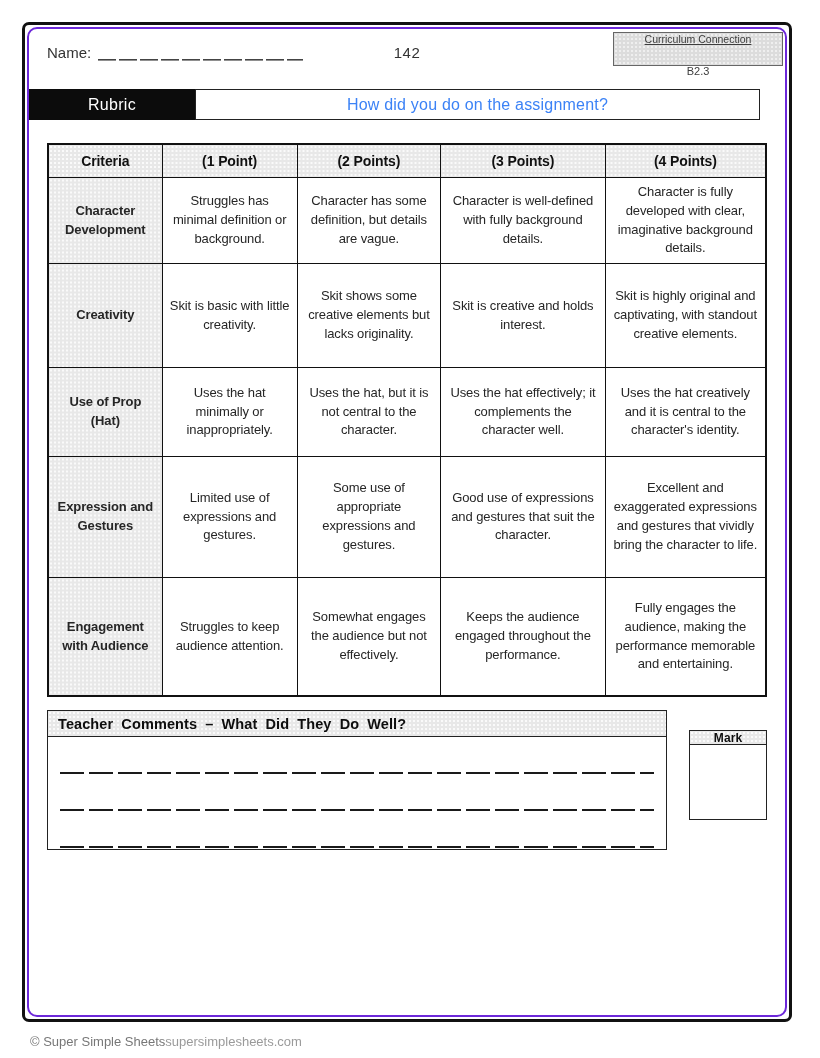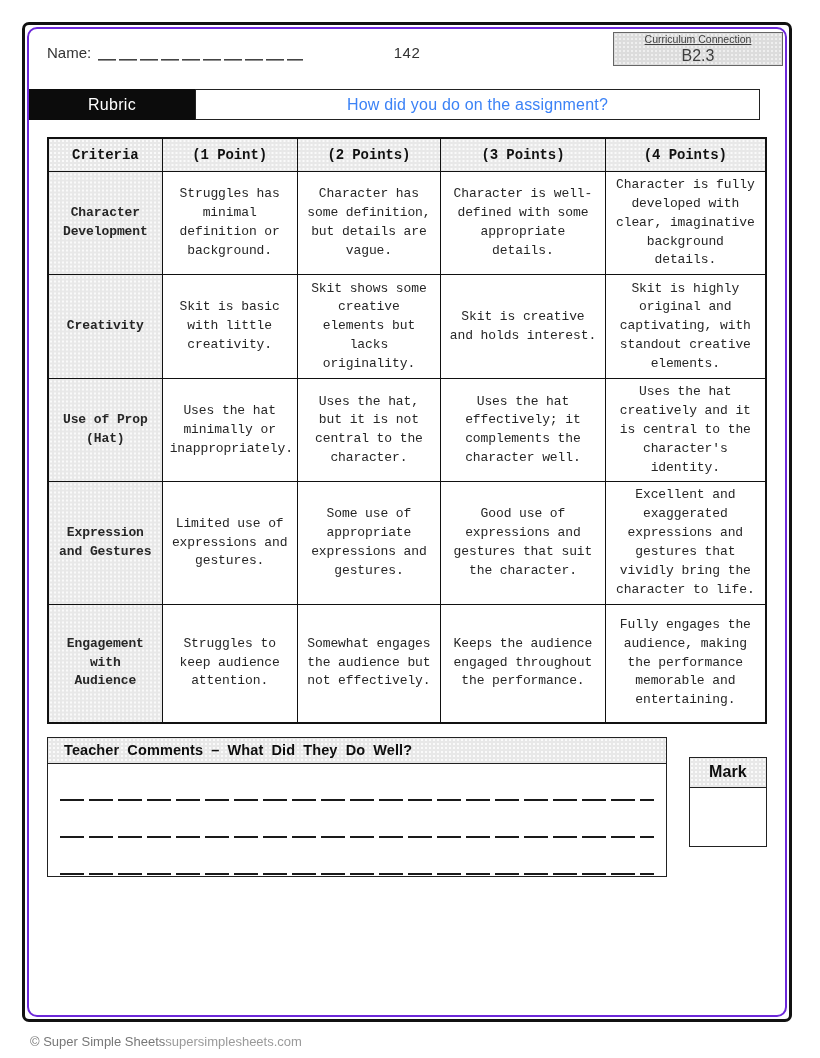--- a/index.html
+++ b/index.html
@@ -57,21 +57,21 @@
     border: 1px solid #666;
     box-sizing: border-box;
     background-color: #dcdcdc;
     background-image: radial-gradient(circle, #efefef 1px, rgba(0,0,0,0) 1.1px);
     background-size: 4px 4px;
     text-align: center;
     color: #3d3d3d;
     padding-top: 0;
   }
   .cc-title { font-size: 10.5px; text-decoration: underline; }
-  .cc-code  { font-size: 16px; margin-top: 2px; }
+  .cc-code  { font-size: 11px; margin-top: 20px; }
   
   .rubric-band { display: flex; height: 31px; }
   .rubric-label {
     width: 166px;
     background: #0c0c0c;
     color: #fff;
     font-size: 16px;
     display: flex; align-items: center; justify-content: center;
     letter-spacing: 0.3px;
   }
@@ -80,26 +80,25 @@
     margin-right: 25px;
     border: 1.5px solid #222;
     box-sizing: border-box;
     font-size: 16px;
     color: #3b82f6;
     display: flex; align-items: center; justify-content: center;
     letter-spacing: 0.2px;
   }
   
   table.rubric {
-    margin: 17px 18px 0 18px;
+    margin: 23px 18px 0 18px;
     width: calc(100% - 36px);
     border-collapse: collapse;
     border: 2px solid #111;
     table-layout: fixed;
-    font-family: Liberation Mono, monospace;
   }
   table.rubric th, table.rubric td {
     border: 1.5px solid #111;
     text-align: center;
     vertical-align: middle;
     padding: 4px 7px;
     font-size: 13px;
     line-height: 1.45;
     color: #262626;
     letter-spacing: -0.1px;
@@ -121,43 +120,43 @@
     height: 140px;
   }
   .box-header {
     height: 26px;
     border-bottom: 1.5px solid #222;
     box-sizing: border-box;
     font-weight: bold;
     font-size: 14.5px;
     color: #0e0e0e;
     display: flex; align-items: center;
-    padding-left: 16px;
+    padding-left: 10px;
     word-spacing: 4px;
     letter-spacing: 0.1px;
   }
   .box-body { padding: 0 12px; }
   .wline {
     height: 37px;
     background: repeating-linear-gradient(90deg, #1a1a1a 0 24px, rgba(0,0,0,0) 24px 29px) bottom / 100% 2px no-repeat;
   }
   .mark-box {
     width: 78px;
     margin-left: 22px;
     margin-top: 20px;
     border: 1.5px solid #222;
     box-sizing: border-box;
     height: 90px;
     align-self: flex-start;
   }
   .mark-header {
-    height: 30px;
+    height: 14px;
     justify-content: center;
     padding-left: 0;
-    font-size: 16px;
+    font-size: 12px;
     word-spacing: 0;
   }
   .mark-body { height: 58px; background: #fff; }
   .student-box {
     margin: 22px 18px 0 18px;
     border: 1.5px solid #222;
     box-sizing: border-box;
     height: 142px;
   }
   .student-box .box-header { height: 28px; font-size: 15px; }
@@ -213,21 +212,21 @@
           <th class="stipple">(2 Points)</th>
           <th class="stipple">(3 Points)</th>
           <th class="stipple">(4 Points)</th>
         </tr>
       </thead>
       <tbody>
         <tr class="r0">
           <td class="criteria-cell stipple">Character Development</td>
           <td>Struggles has minimal definition or background.</td>
           <td>Character has some definition, but details are vague.</td>
-          <td>Character is well-defined with some appropriate details.</td>
+          <td>Character is well-defined with fully background details.</td>
           <td>Character is fully developed with clear, imaginative background details.</td>
         </tr>
         <tr class="r1">
           <td class="criteria-cell stipple">Creativity</td>
           <td>Skit is basic with little creativity.</td>
           <td>Skit shows some creative elements but lacks originality.</td>
           <td>Skit is creative and holds interest.</td>
           <td>Skit is highly original and captivating, with standout creative elements.</td>
         </tr>
         <tr class="r2">

